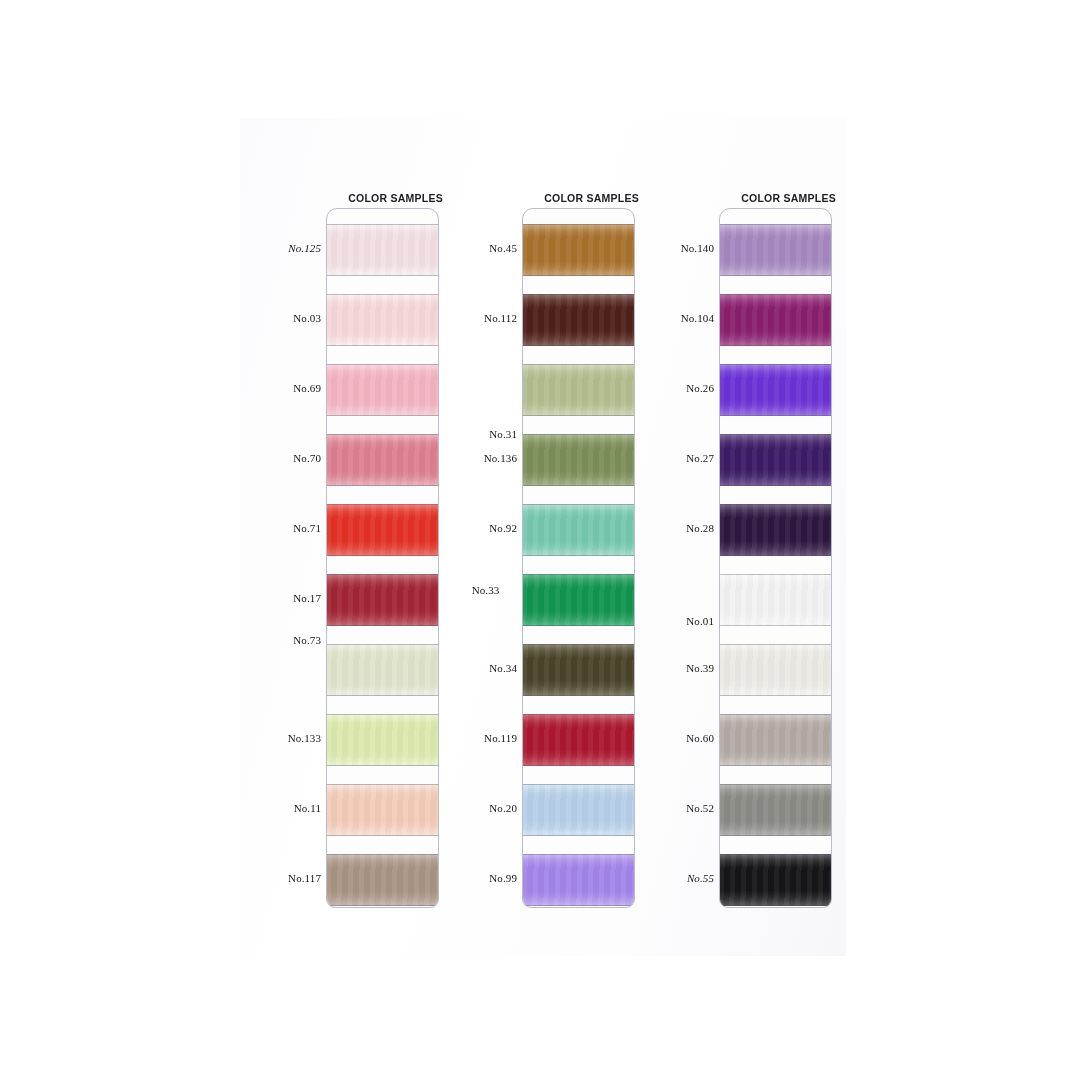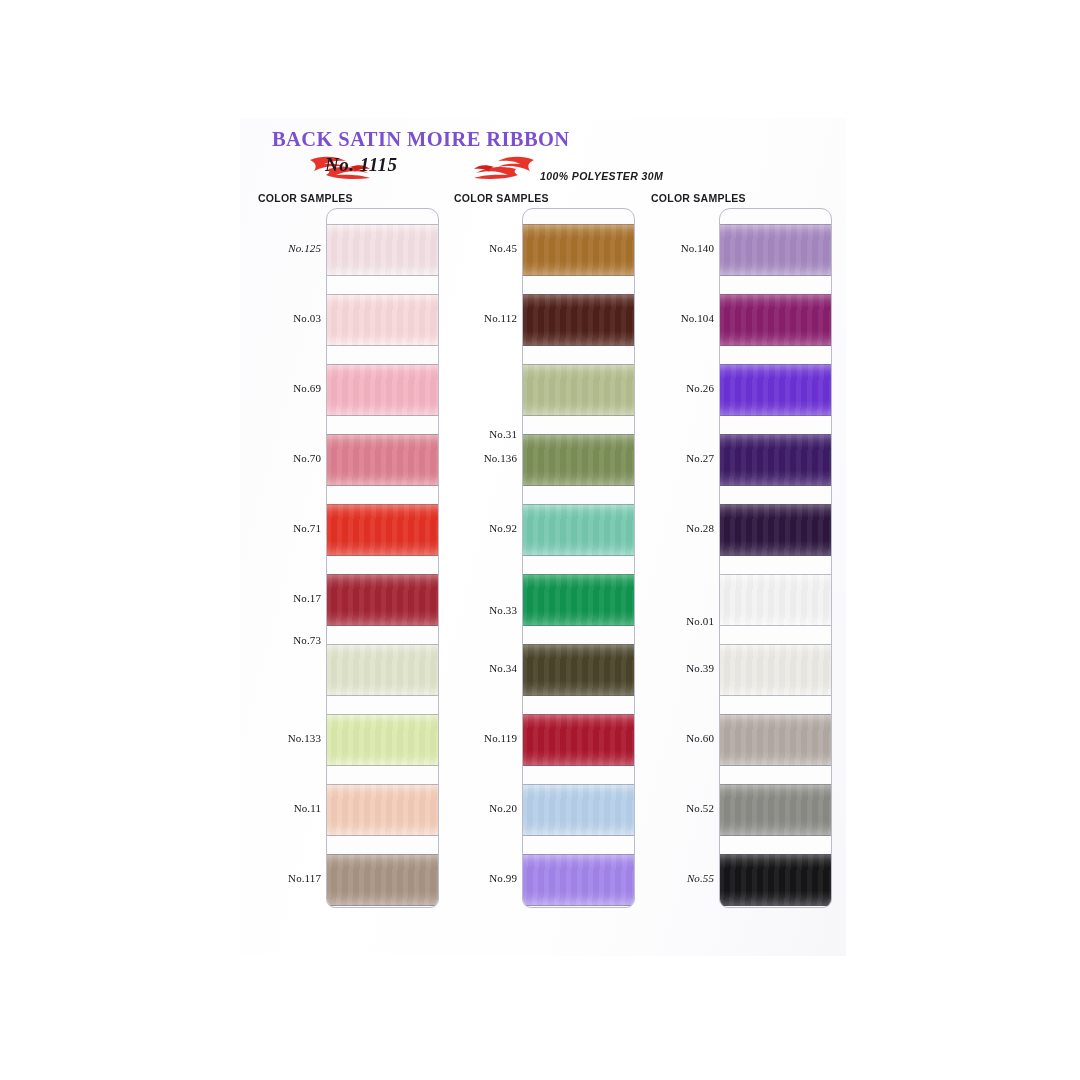--- a/index.html
+++ b/index.html
@@ -89,21 +89,21 @@
   }
   #col-0 { left: 18px;  }
   #col-1 { left: 214px; }
   #col-2 { left: 411px; }
 
   .col-heading {
     position: absolute;
     left: 0;
     top: 0;
     width: 185px;
-    text-align: left;
+    text-align: right;
     font-family: "Liberation Sans", "DejaVu Sans", sans-serif;
     font-weight: bold;
     font-size: 10.5px;
     letter-spacing: 0.25px;
     color: #1b1b20;
   }
 
   
   .strip {
     position: absolute;
@@ -186,44 +186,20 @@
     color: #14141a;
     letter-spacing: 0.1px;
     white-space: nowrap;
   }
 </style>
 </head>
 <body>
 
 <div id="card">
 
-  <div id="header">
-    <div id="title">BACK SATIN MOIRE RIBBON</div>
-
-    <div id="ribbon-wrap">
-      <svg id="ribbon-svg" width="232" height="32" viewBox="0 0 232 32">
-
-        <path d="M4 9 C16 4, 30 5, 40 10 C32 9, 24 10, 18 13 C26 12, 34 13, 40 16
-                 C30 14, 18 15, 8 20 C12 14, 8 11, 4 9 Z" fill="#e8332a"></path>
-        <path d="M22 18 C36 14, 52 16, 62 22 C50 19, 38 20, 30 24
-                 C42 23, 56 24, 64 27 C48 29, 30 28, 20 24 C24 22, 24 20, 22 18 Z" fill="#e8332a"></path>
-        <path d="M44 16 C52 13, 60 14, 64 18 C58 17, 52 18, 48 21 C50 19, 48 17, 44 16 Z" fill="#d41f18"></path>
-
-        <path d="M228 9 C216 4, 202 5, 192 10 C200 9, 208 10, 214 13 C206 12, 198 13, 192 16
-                 C202 14, 214 15, 224 20 C220 14, 224 11, 228 9 Z" fill="#e8332a"></path>
-        <path d="M210 18 C196 14, 180 16, 170 22 C182 19, 194 20, 202 24
-                 C190 23, 176 24, 168 27 C184 29, 202 28, 212 24 C208 22, 208 20, 210 18 Z" fill="#e8332a"></path>
-        <path d="M188 16 C180 13, 172 14, 168 18 C174 17, 180 18, 184 21 C182 19, 184 17, 188 16 Z" fill="#d41f18"></path>
-      </svg>
-    </div>
-
-    <div id="article-no">No. 1115</div>
-
-    <div id="composition">100% POLYESTER  30M</div>
-  </div>
 
   <div class="column" id="col-0">
     <div class="col-heading">COLOR SAMPLES</div>
     <div class="strip">
       <div class="strip-inner">
           <div class="swatch" style="top: 6px; height: 70px;">
             <div class="band" style="background: linear-gradient(rgb(248, 238, 240) 0%, rgb(242, 223, 227) 16%, rgb(242, 223, 227) 80%, rgb(248, 238, 240) 100%);">
               <div class="moire"></div>
               <div class="sheen"></div>
               <div class="edge-top"></div>
@@ -403,21 +379,21 @@
             </div>
           </div>
         </div>
     </div>
     <div class="labels">
         <div class="sw-label" style="top: 50px;">No.45</div>
         <div class="sw-label" style="top: 120px;">No.112</div>
         <div class="sw-label" style="top: 190px; margin-top: 46px;">No.31</div>
         <div class="sw-label" style="top: 260px;">No.136</div>
         <div class="sw-label" style="top: 330px;">No.92</div>
-        <div class="sw-label" style="top: 412px;">No.33</div>
+        <div class="sw-label" style="top: 392px; text-align: center;">No.33</div>
         <div class="sw-label" style="top: 470px;">No.34</div>
         <div class="sw-label" style="top: 540px;">No.119</div>
         <div class="sw-label" style="top: 610px;">No.20</div>
         <div class="sw-label" style="top: 680px;">No.99</div>
       </div>
   </div>
 
   <div class="column" id="col-2">
     <div class="col-heading">COLOR SAMPLES</div>
     <div class="strip">

